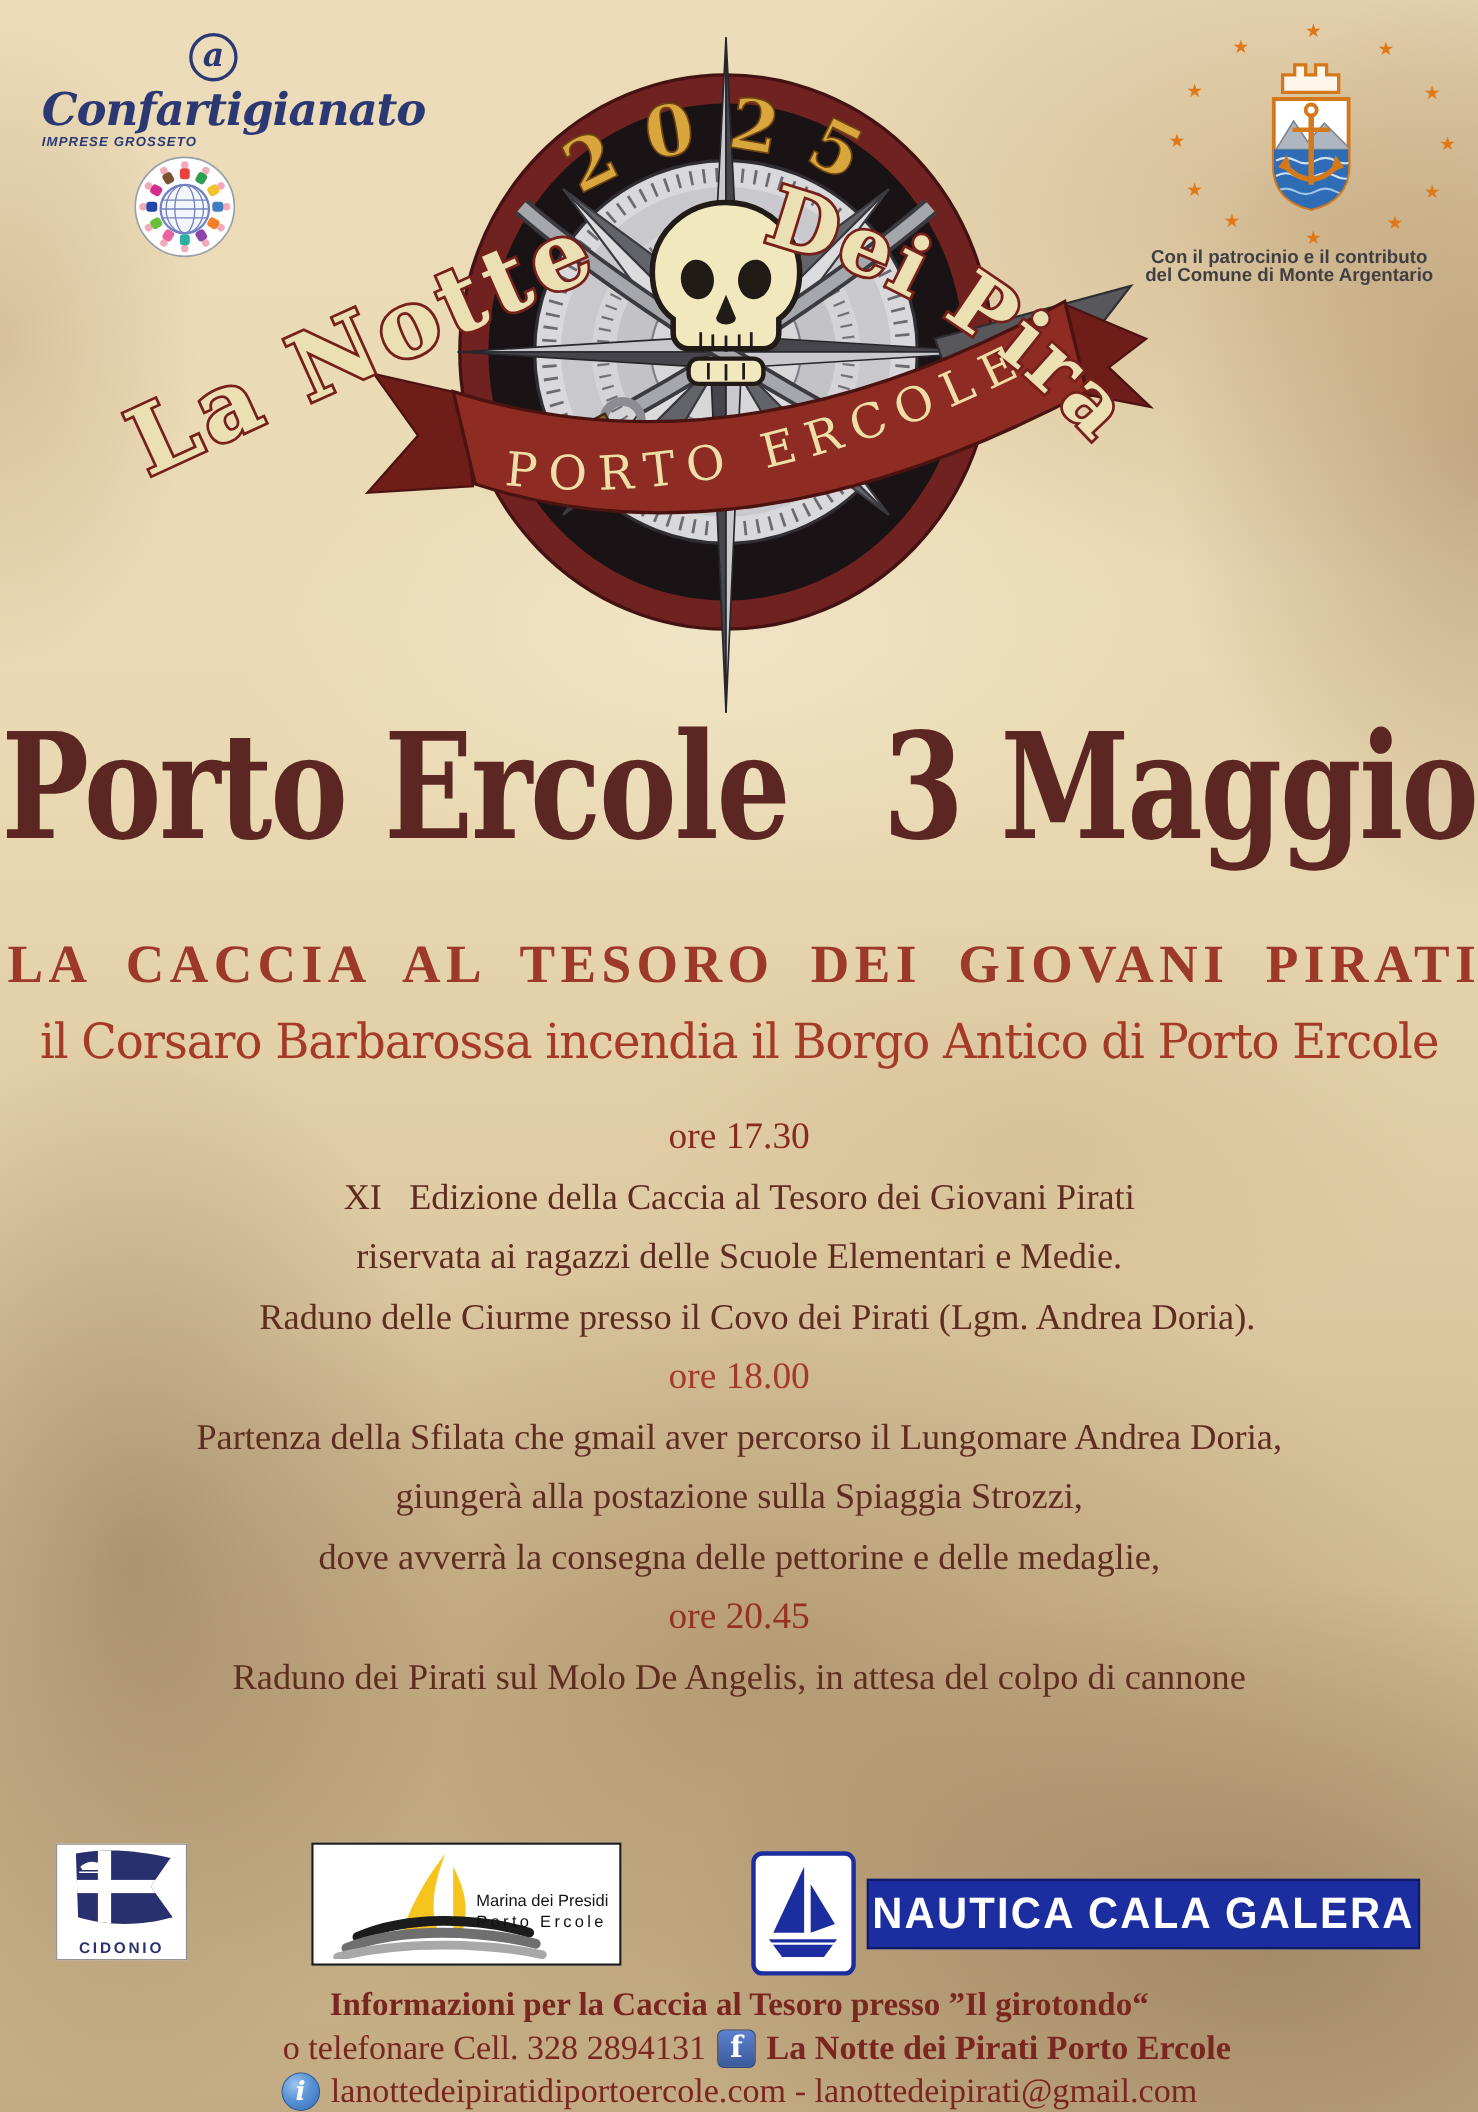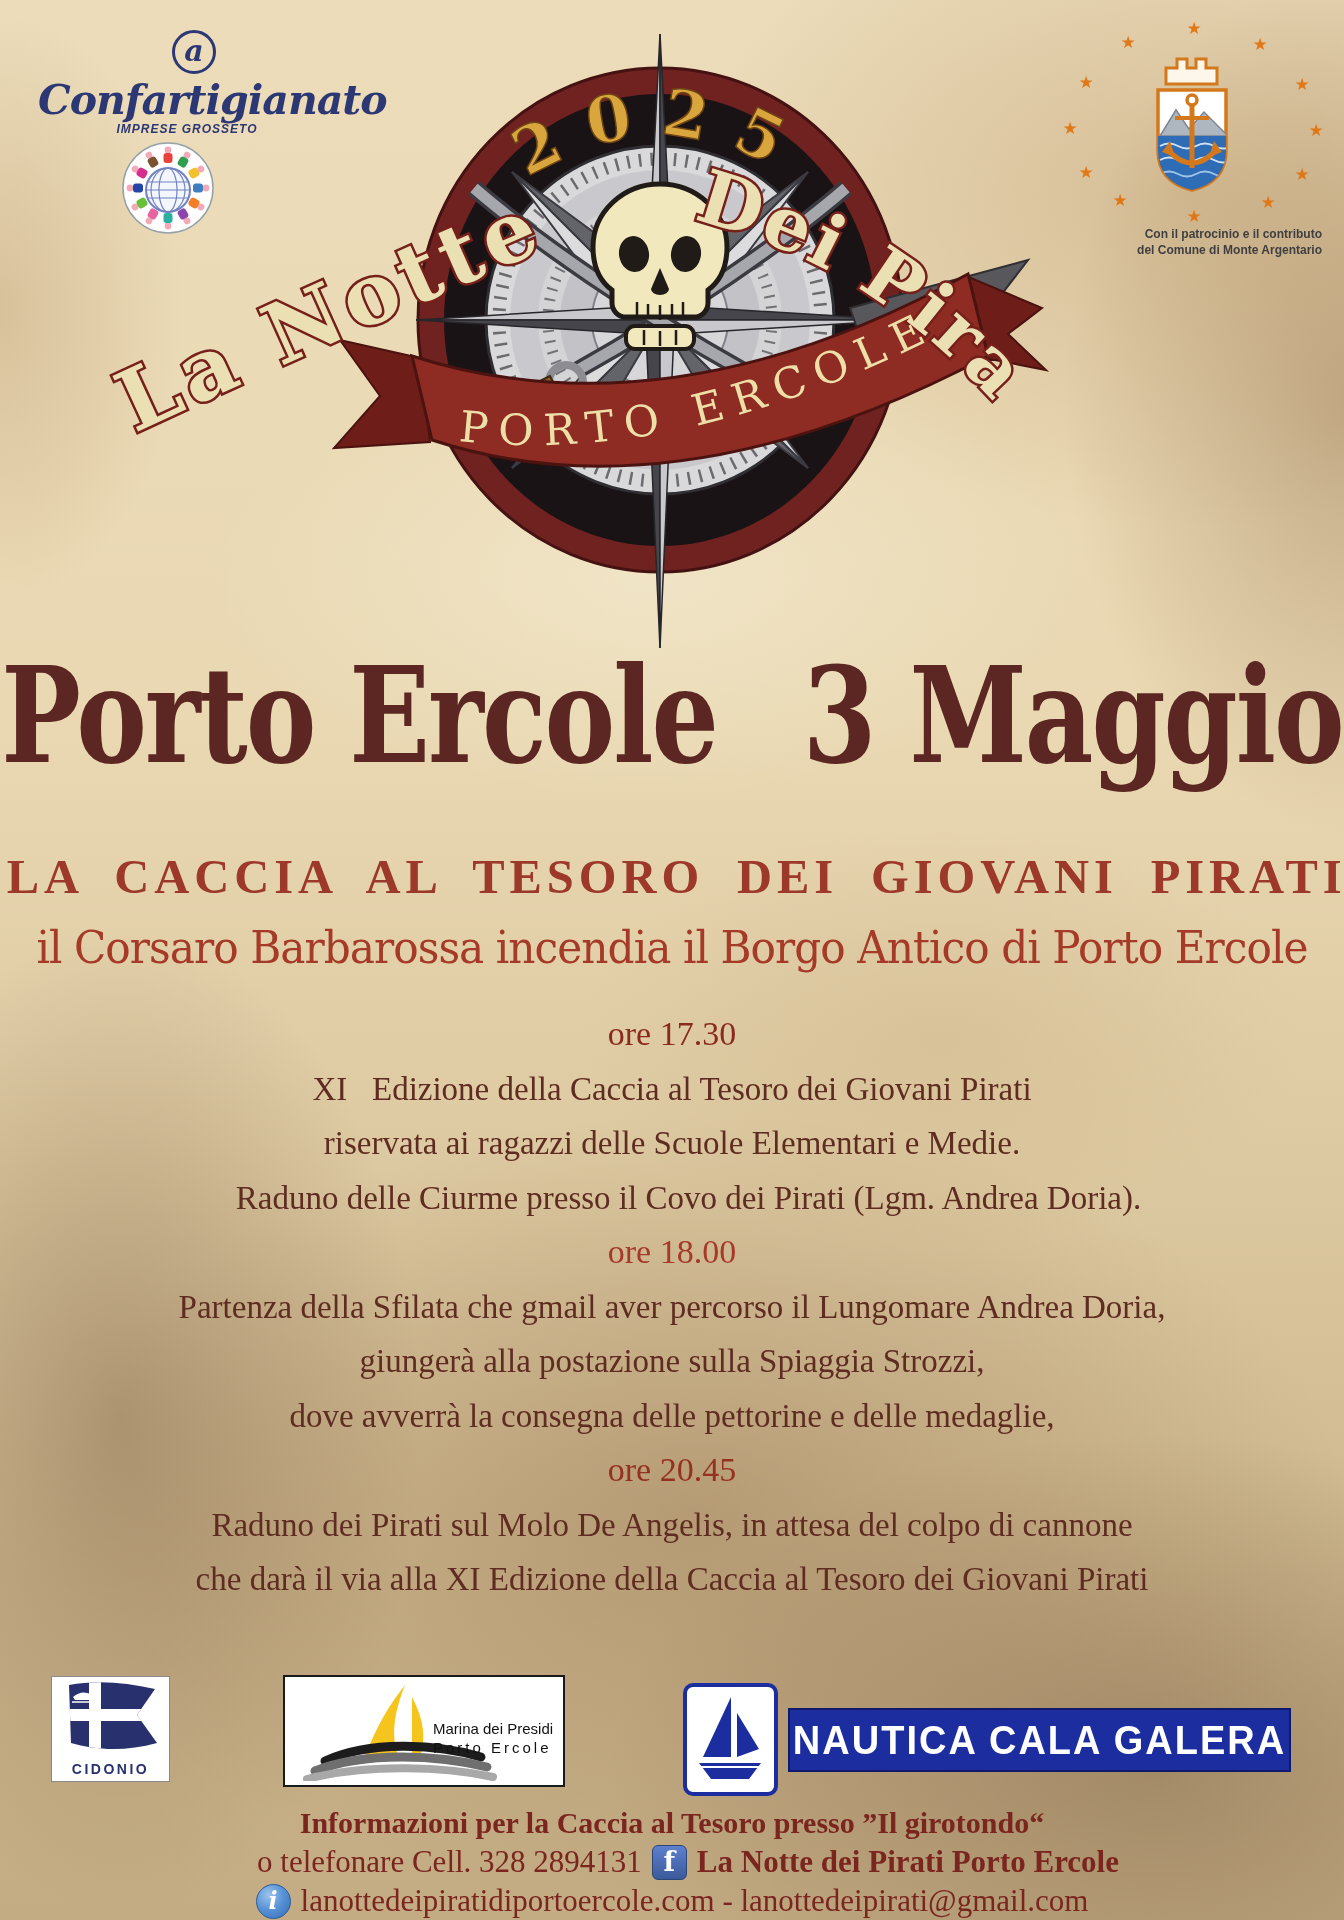--- a/index.html
+++ b/index.html
@@ -18,26 +18,26 @@
       linear-gradient(180deg,#ecdcba 0%,#e9d8b2 38%,#dcc8a0 62%,#cdb78e 82%,#c3ac84 100%);
   }
   .abs{position:absolute;}
   
   .conf{left:38px;top:30px;width:312px;text-align:center;color:#2c3874;}
   .conf .mark{display:inline-block;width:38px;height:38px;border:3px solid #2c3874;border-radius:50%;
     font-family:"DejaVu Serif",serif;font-style:italic;font-size:30px;line-height:36px;font-weight:bold;}
   .conf .name{font-family:"DejaVu Serif",serif;font-style:italic;font-weight:bold;font-size:41px;
     letter-spacing:-1px;margin-top:2px;}
   .conf .sub{font-family:"Liberation Sans",sans-serif;font-style:italic;font-weight:bold;font-size:12px;
-    letter-spacing:1px;text-align:center;padding-right:14px;margin-top:-2px;}
+    letter-spacing:1px;text-align:left;padding-right:14px;margin-top:-2px;}
   .kids{left:121px;top:141px;}
   
   .coat{left:1062px;top:20px;}
-  .patronage{left:1022px;top:226px;width:300px;text-align:right;
-    font-family:"Liberation Sans",sans-serif;font-weight:bold;font-size:12px;line-height:16px;color:#3f3f42;}
+  .patronage{left:1022px;top:226px;width:300px;text-align:center;
+    font-family:"Liberation Sans",sans-serif;font-weight:bold;font-size:17px;line-height:16px;color:#3f3f42;}
   
   .emblem{left:80px;top:8px;width:1000px;height:645px;overflow:visible;}
   .emblem text{font-family:"DejaVu Serif",serif;}
   
   .title{left:0;top:636px;width:1344px;text-align:center;color:#5c2722;
     font-family:"DejaVu Serif",serif;font-weight:bold;font-size:106px;letter-spacing:-2px;
     transform:scaleY(1.26);transform-origin:50% 0;white-space:nowrap;}
   .sub1{left:0;top:848px;width:1344px;text-align:center;color:#9c392a;white-space:nowrap;
     font-family:"Liberation Serif",serif;font-weight:bold;font-size:49px;letter-spacing:5px;word-spacing:16px;
     transform:scaleX(.99);}
@@ -293,21 +293,20 @@
     <div class="line time" style="color: rgb(138, 42, 30);">ore 17.30</div>
     <div class="line" style="color: rgb(95, 44, 33);">XI  Edizione della Caccia al Tesoro dei Giovani Pirati</div>
     <div class="line" style="color: rgb(95, 44, 33);">riservata ai ragazzi delle Scuole Elementari e Medie.</div>
     <div class="line" style="color: rgb(95, 44, 33); padding-left: 33px;">Raduno delle Ciurme presso il Covo dei Pirati (Lgm. Andrea Doria).</div>
     <div class="line time" style="color: rgb(165, 57, 42);">ore 18.00</div>
     <div class="line" style="color: rgb(95, 44, 33);">Partenza della Sfilata che gmail aver percorso il Lungomare Andrea Doria,</div>
     <div class="line" style="color: rgb(95, 44, 33);">giungerà alla postazione sulla Spiaggia Strozzi,</div>
     <div class="line" style="color: rgb(95, 44, 33);">dove avverrà la consegna delle pettorine e delle medaglie,</div>
     <div class="line time" style="color: rgb(150, 48, 31);">ore 20.45</div>
     <div class="line" style="color: rgb(95, 44, 33);">Raduno dei Pirati sul Molo De Angelis, in attesa del colpo di cannone</div>
-    <div class="line" style="color: rgb(95, 44, 33);">che darà il via alla XI Edizione della Caccia al Tesoro dei Giovani Pirati</div>
   </div>
 
   <div class="abs box cidonio">
     <svg width="115" height="80" viewBox="0 0 115 80">
       <defs>
           <clipPath id="flagClip">
         <path d="M16,8 C42,3 72,5 102,12 L84,38 L104,66 C72,75 42,73 18,66 Z"></path>
       </clipPath>
         </defs>
       <path d="M16,8 C42,3 72,5 102,12 L84,38 L104,66 C72,75 42,73 18,66 Z" fill="#28306e"></path>

